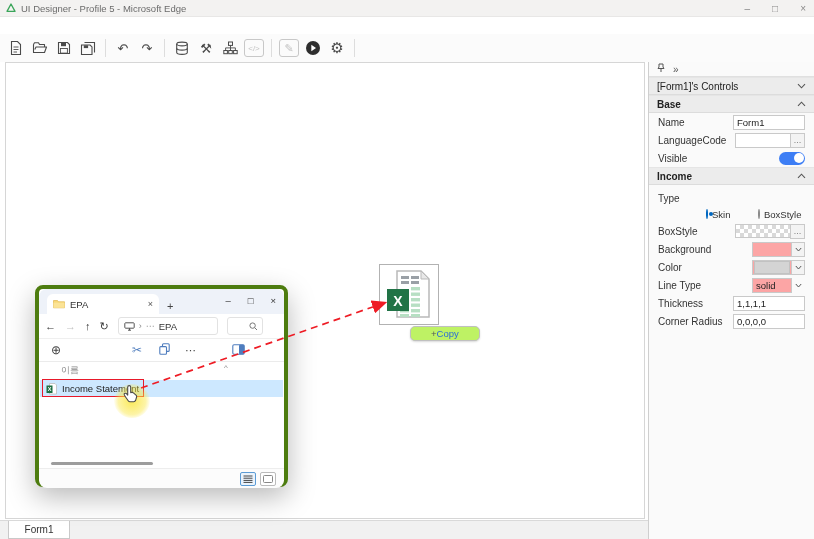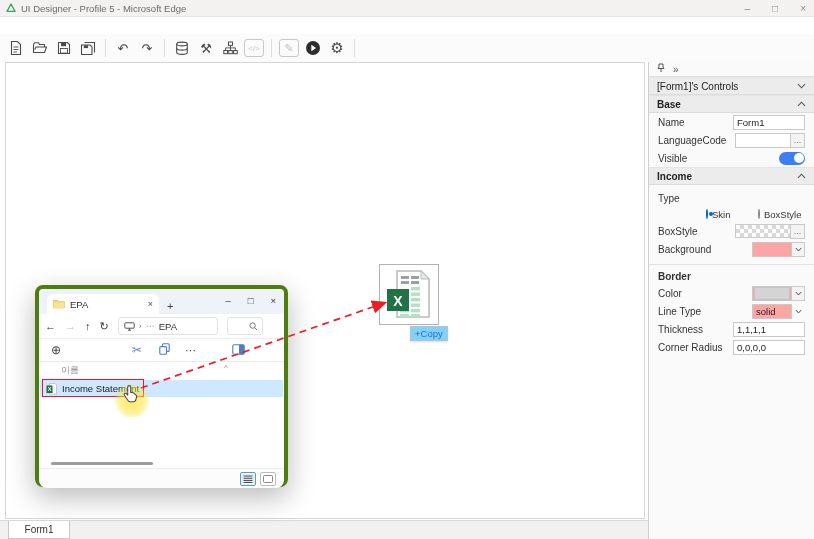--- a/index.html
+++ b/index.html
@@ -104,22 +104,22 @@
   .ex-hscroll .bar { position:absolute; left:12px; top:2px; width:102px; height:3px; background:#9d9d9d; border-radius:2px; }
   .ex-status { height:20px; background:#fcfcfc; border-top:1px solid #ededed; border-radius:0 0 8px 8px;
     display:flex; align-items:center; justify-content:flex-end; padding:0 8px; gap:4px; }
   .view-ic { width:16px; height:14px; border-radius:2px; display:flex; align-items:center; justify-content:center; }
   .view-ic.sel { border:1px solid #5b9bd5; background:#eaf3fc; }
   .view-ic.plain { border:1px solid #bbb; background:#fff; }
 
   
   .drop-target { position:absolute; left:379px; top:264px; width:60px; height:61px; background:#fff;
     border:1px solid #b2b2b2; z-index:4; display:flex; align-items:center; justify-content:center; }
-  .copy-badge { position:absolute; left:410px; top:326px; background:#7dd3fc; border:1px solid #c0c0c0;
-    border-radius:0; padding:1px 4px; font-size:9.5px; z-index:6; box-shadow:0 1px 2px rgba(0,0,0,.15); }
+  .copy-badge { position:absolute; left:410px; top:326px; background:#bef264; border:1px solid #c0c0c0;
+    border-radius:5px; padding:1px 20px; font-size:9.5px; z-index:6; box-shadow:0 1px 2px rgba(0,0,0,.15); }
   .copy-badge .plus { color:#555; }
   .copy-badge .cpy { color:#2b6bd8; }
   .arrow-overlay { position:absolute; left:0; top:0; width:814px; height:539px; z-index:8; pointer-events:none; }
   .cursor-wrap { position:absolute; left:112px; top:380px; width:40px; height:40px; z-index:9; pointer-events:none; }
   .cursor-glow { position:absolute; left:2px; top:4px; width:36px; height:34px; border-radius:50%;
     background:radial-gradient(circle, rgba(250,230,60,.85) 0%, rgba(250,230,60,.45) 55%, rgba(250,230,60,0) 75%); }
   .cursor-hand { position:absolute; left:11px; top:4px; }
 
   
   .bottom-bar { position:absolute; left:0; top:520px; width:648px; height:19px; background:#f1f1f1;
@@ -291,23 +291,20 @@
       <span class="dd">
         <span class="dd-box"></span>
         <span class="dd-btn">
             <svg width="7" height="5" viewBox="0 0 7 5">
               <path d="M0.8 1 L3.5 4 L6.2 1" fill="none" stroke="#555" stroke-width="1"></path>
             </svg>
           </span>
       </span>
     </div>
 
-    <div class="pp-plain bold">
-      <span>Border</span>
-    </div>
     <div class="pp-row">
       <span class="lbl">Color</span>
       <span class="dd">
         <span class="dd-box" style="padding:1px;">
             <span class="swatch-gray"></span>
           </span>
         <span class="dd-btn">
             <svg width="7" height="5" viewBox="0 0 7 5">
               <path d="M0.8 1 L3.5 4 L6.2 1" fill="none" stroke="#555" stroke-width="1"></path>
             </svg>

